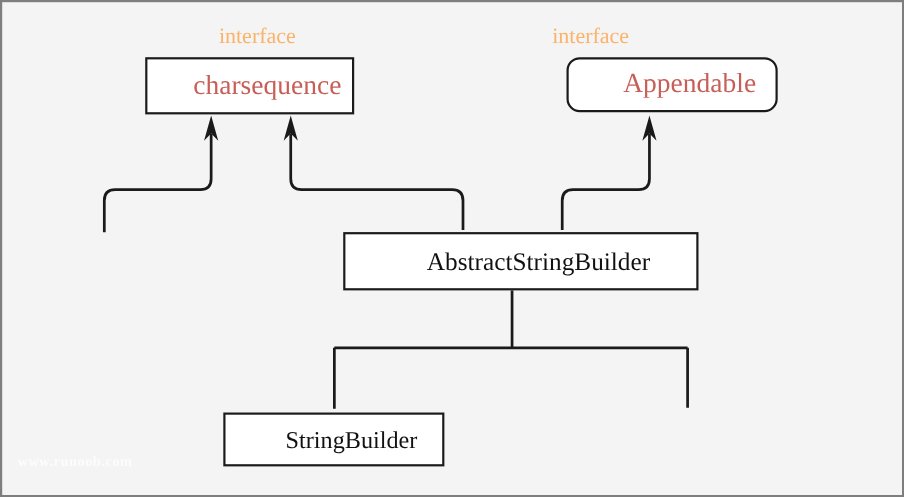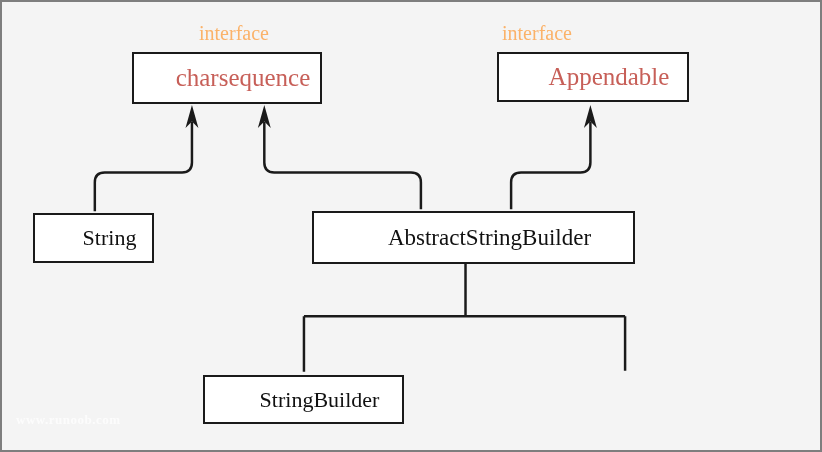--- a/index.html
+++ b/index.html
@@ -25,21 +25,21 @@
   .node span{display:block;}
   .iface-name{color:#c75f58;font-size:25px;}
   .class-name{color:#111111;font-size:22px;}
   .stereotype{
     position:absolute;
     color:#fbb269;
     font-size:20px;
     white-space:nowrap;
   }
   #node-charsequence{left:130px;top:50px;width:190px;height:52px;}
-  #node-appendable{left:495px;top:50px;width:192px;height:50px;}
+  #node-appendable{left:513px;top:50px;width:192px;height:50px;border-radius:12px;}
   #node-string{left:31px;top:211px;width:121px;height:50px;}
   #node-asb{left:310px;top:209px;width:323px;height:53px;text-align:right;}
   #node-asb .class-name{font-size:23px;}
   #node-stringbuilder{left:201px;top:373px;width:201px;height:49px;}
   #node-stringbuffer{left:527px;top:372px;width:201px;height:50px;}
   #stereotype-left{left:197px;top:20px;}
   #stereotype-right{left:500px;top:20px;}
   .watermark{
     position:absolute;
     left:14px;top:410px;
@@ -74,23 +74,20 @@
   <div class="stereotype" id="stereotype-right">interface</div>
 
   <div class="node" id="node-charsequence">
     <span class="iface-name">charsequence</span>
   </div>
 
   <div class="node" id="node-appendable">
     <span class="iface-name">Appendable</span>
   </div>
 
-  <div class="node" id="node-string">
-    <span class="class-name">String</span>
-  </div>
 
   <div class="node" id="node-asb">
     <span class="class-name">AbstractStringBuilder</span>
   </div>
 
   <div class="node" id="node-stringbuilder">
     <span class="class-name">StringBuilder</span>
   </div>
 
 

